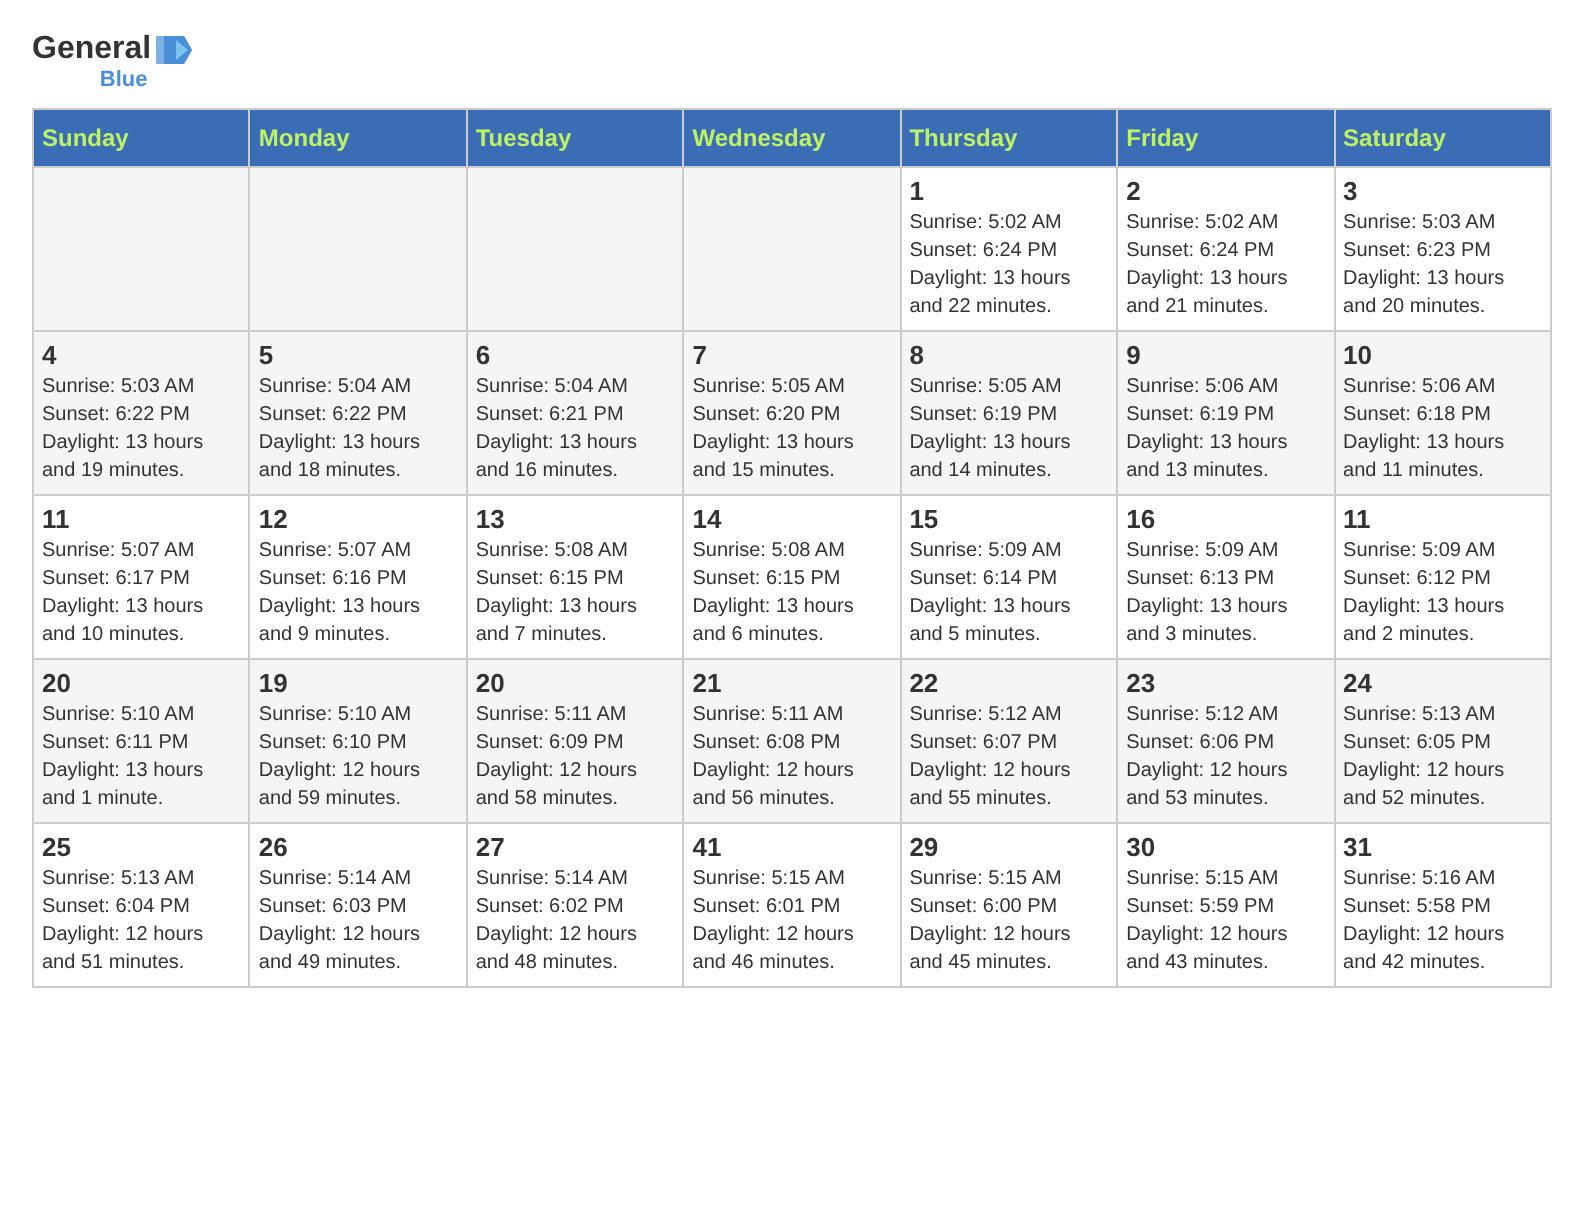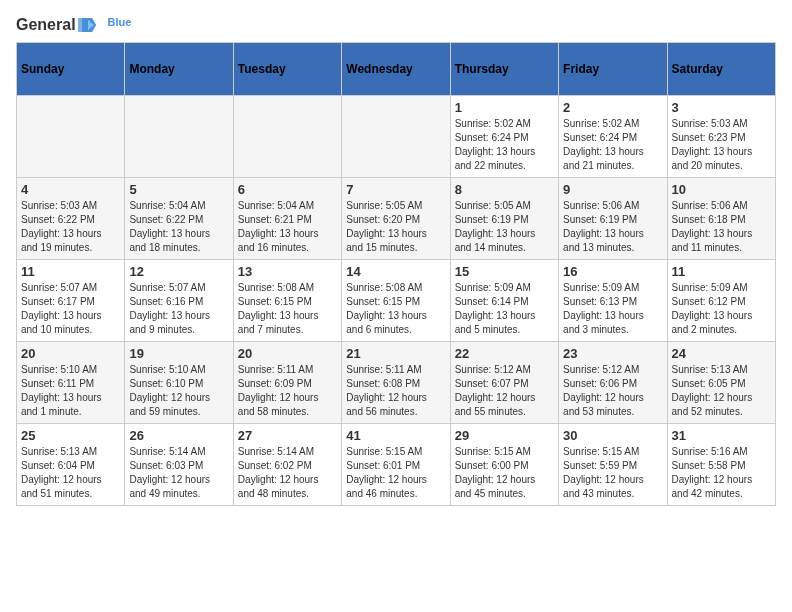--- a/index.html
+++ b/index.html
@@ -34,22 +34,22 @@
       font-weight: normal;
       color: #444;
     }
     table {
       width: 100%;
       border-collapse: collapse;
       font-size: 10.5px;
     }
     thead tr th {
       background: #3a6db5;
-      color: #000000;
-      padding: 19px 4px;
+      color: #bef264;
+      padding: 7px 4px;
       text-align: left;
       font-size: 12px;
       font-weight: bold;
       border: 1px solid #ccc;
     }
     tbody tr td {
       border: 1px solid #ccc;
       padding: 4px 4px;
       vertical-align: top;
       font-size: 10px;
@@ -72,21 +72,21 @@
     }
     .empty-cell {
       background: #f5f5f5;
     }
   </style>
 </head>
 <body>
 
 <div class="header">
   <div class="logo">
-    <div style="display:flex;flex-direction:row;align-items:flex-start;">
+    <div style="display:flex;flex-direction:column;align-items:center;">
       <div style="display:flex;align-items:center;">
         <span style="font-size:16px;font-weight:bold;color:#333;font-family:Arial;">General</span>
         <svg width="18" height="14" viewBox="0 0 18 14" style="margin-left:2px;">
           <polygon points="0,0 14,0 18,7 14,14 0,14" fill="#4a90d9" opacity="0.7"></polygon>
           <polygon points="4,0 14,0 18,7 14,14 4,14" fill="#4a90d9"></polygon>
           <polygon points="10,2 16,7 10,12" fill="#7bc4f0"></polygon>
         </svg>
       </div>
       <span style="font-size:11px;font-weight:bold;color:#4a90d9;font-family:Arial;margin-left:12px;">Blue</span>
     </div>

